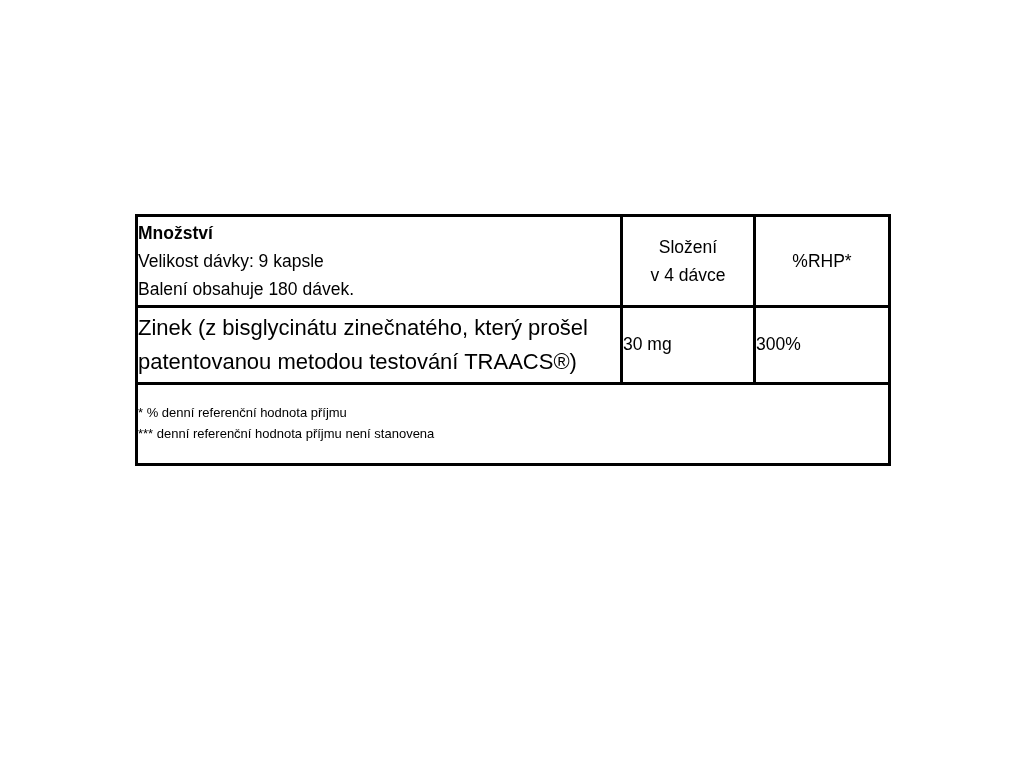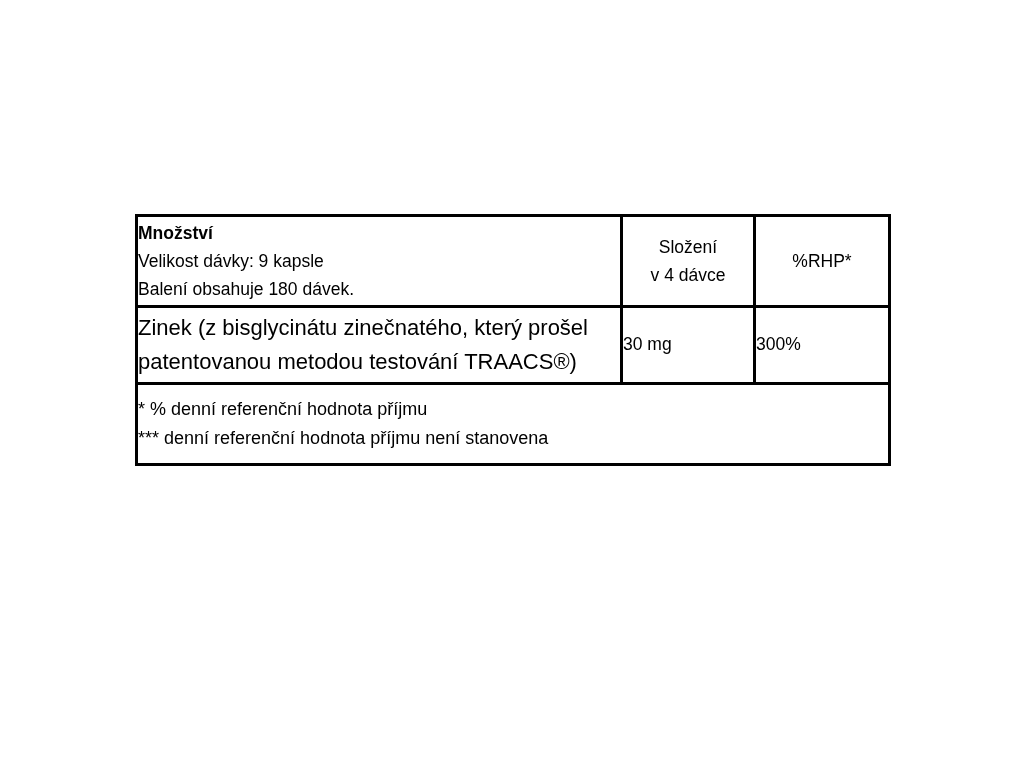--- a/index.html
+++ b/index.html
@@ -82,21 +82,21 @@
   }
   .head-center .line { display: block; }
 
   .row-head td { height: 88px; }
   .row-item td { height: 74px; }
   .row-foot td { height: 78px; }
 
   .footnotes {
     padding: 12px 0 14px 10px;
     text-align: left;
-    font-size: 18px;
+    font-size: 13px;
     line-height: 1.6;
   }
   .footnotes .line { display: block; }
 </style>
 </head>
 <body>
 
 <div class="page">
 
   <table class="nutrition-table">

